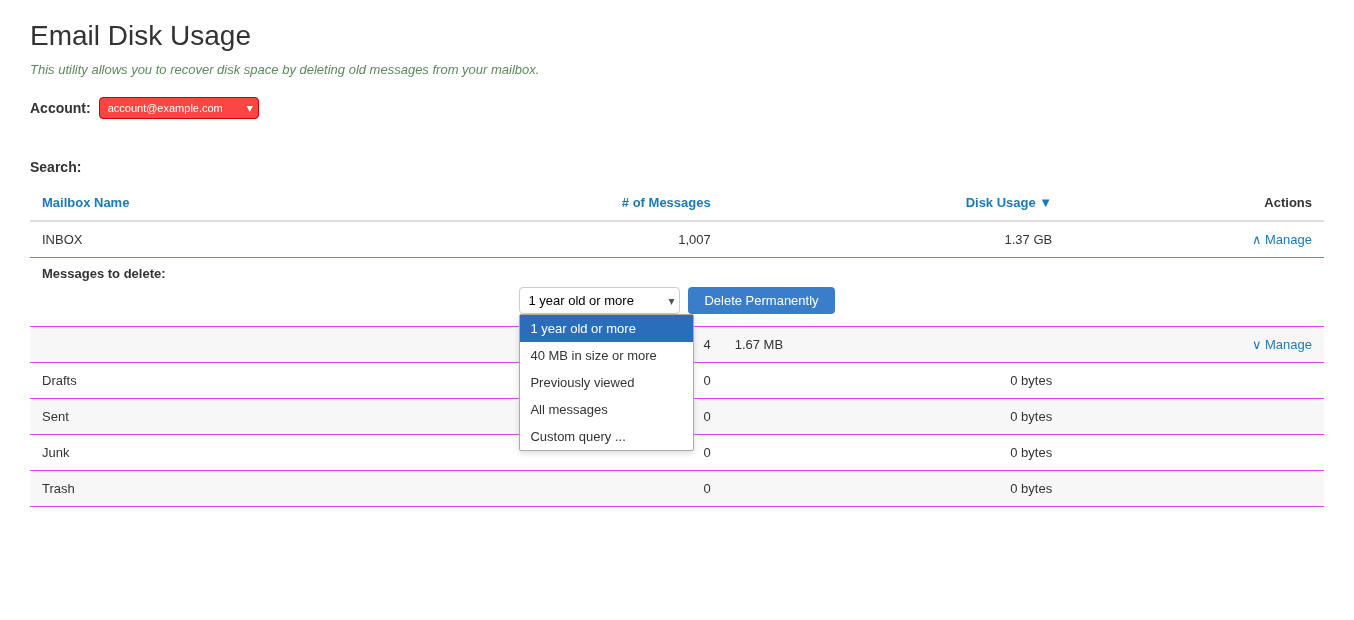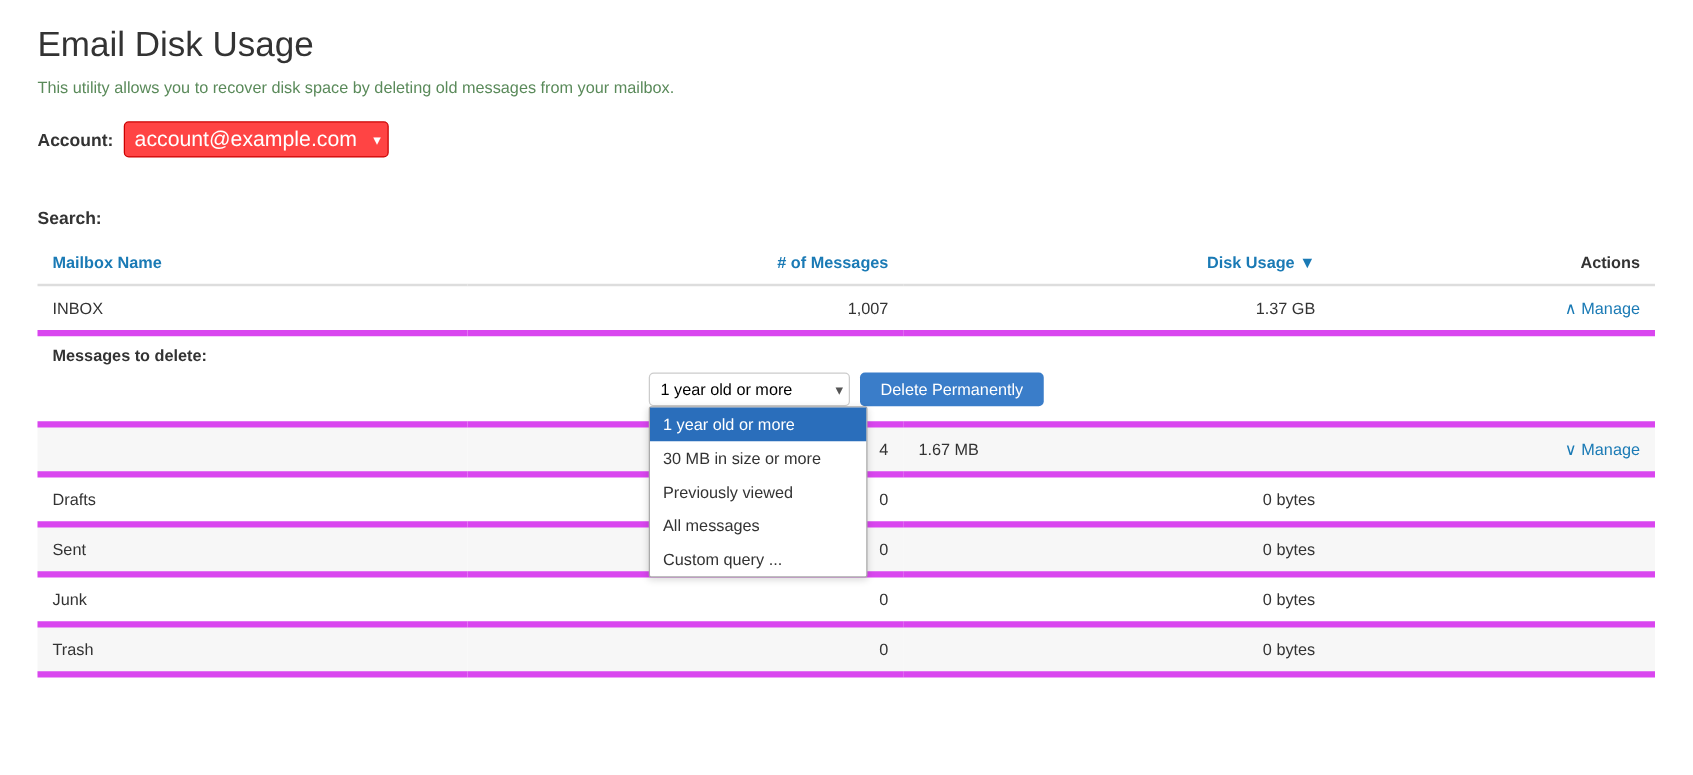--- a/index.html
+++ b/index.html
@@ -13,38 +13,39 @@
     h1 {
       font-size: 28px;
       font-weight: 300;
       color: #333;
       margin-bottom: 10px;
     }
     .subtitle {
       color: #5a8a5a;
       font-size: 13px;
       margin-bottom: 20px;
+      font-style: italic;
     }
     .form-row {
       display: flex;
       align-items: center;
       margin-bottom: 10px;
     }
     .form-label {
       font-weight: bold;
       margin-right: 8px;
       font-size: 14px;
     }
     .account-select {
       background: #ff4444;
       border: 1px solid #cc0000;
       border-radius: 4px;
       color: #fff;
       padding: 4px 24px 4px 8px;
-      font-size: 17px;
+      font-size: 11px;
       appearance: none;
       -webkit-appearance: none;
       position: relative;
       min-width: 160px;
       cursor: pointer;
     }
     .account-wrapper {
       position: relative;
       display: inline-block;
     }
@@ -94,21 +95,21 @@
     thead tr {
       border-bottom: 2px solid #ddd;
     }
     th {
       padding: 10px 12px;
       text-align: left;
       font-weight: bold;
       color: #1a7ab5;
       font-size: 13px;
     }
-    tbody tr { border-bottom: 5px solid #d946ef; }
+    tbody tr { border-bottom: 1px solid #d946ef; }
     tbody tr:nth-child(even) { background: #f7f7f7; }
     tbody tr:nth-child(odd) { background: #fff; }
     td {
       padding: 10px 12px;
       font-size: 13px;
       vertical-align: top;
     }
     .manage-link {
       color: #1a7ab5;
       text-decoration: none;
@@ -227,21 +228,21 @@
         <td style="text-align: right;">1,007</td>
         <td style="text-align: right;">1.37 GB</td>
         <td style="text-align: right;"><a class="manage-link" href="#"><span>∧</span> Manage</a></td>
       </tr>
       <tr style="background: rgb(255, 255, 255);">
         <td colspan="4" style="padding: 8px 12px 12px;">
           <div class="messages-to-delete-label">Messages to delete:</div>
           <div class="controls-row">
             <div class="delete-select-wrapper" style="position: relative;"><select class="delete-select"><option>1 year old or more</option><option>30 MB in size or more</option><option>Previously viewed</option><option>All messages</option><option>Custom query ...</option></select><div class="dropdown-overlay">
                 <div class="dropdown-item selected">1 year old or more</div>
-                <div class="dropdown-item">30 MB in size or more</div>
+                <div class="dropdown-item">40 MB in size or more</div>
                 <div class="dropdown-item">Previously viewed</div>
                 <div class="dropdown-item">All messages</div>
                 <div class="dropdown-item">Custom query ...</div>
               </div></div>
             <button class="delete-btn">Delete Permanently</button>
           </div>
         </td>
       </tr>
       <tr style="background: rgb(247, 247, 247);">
         <td></td>

